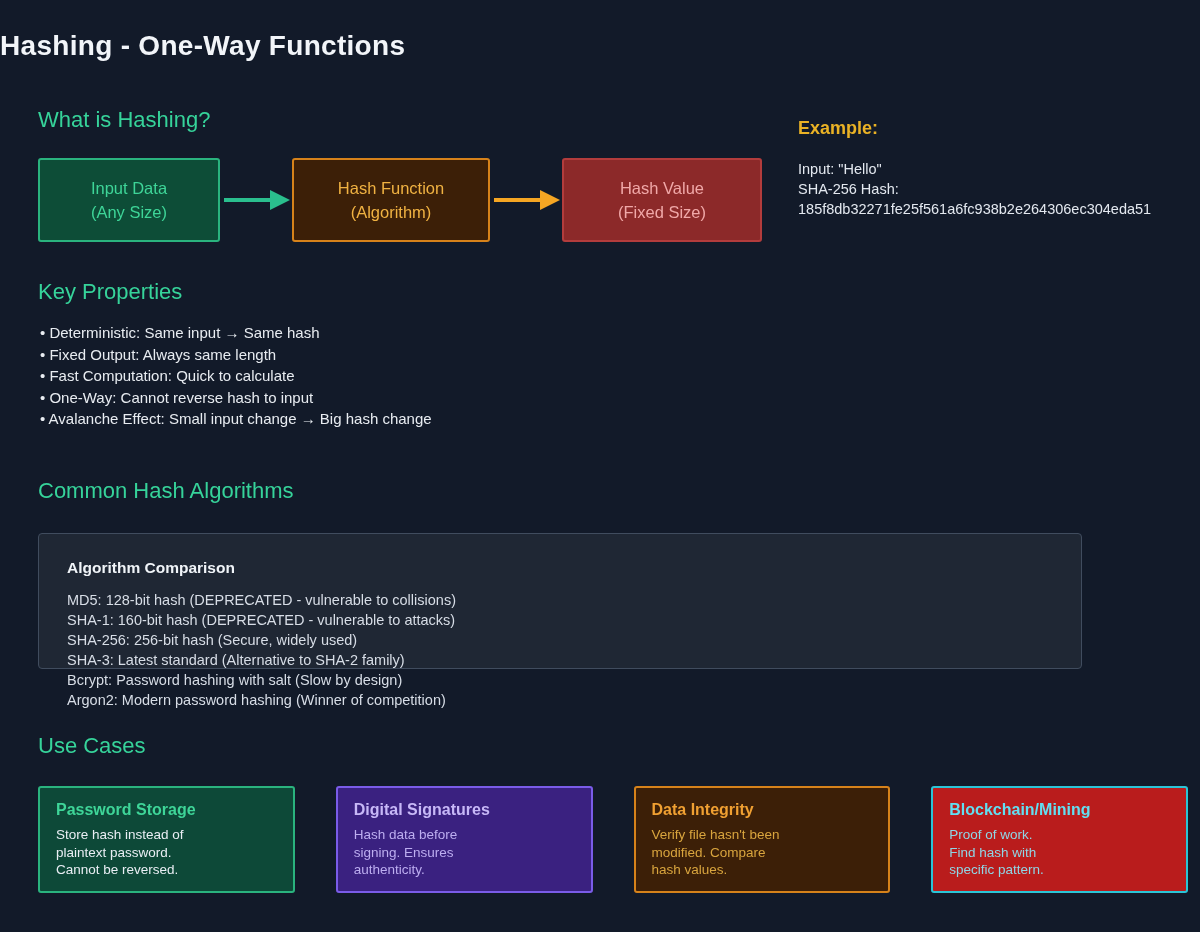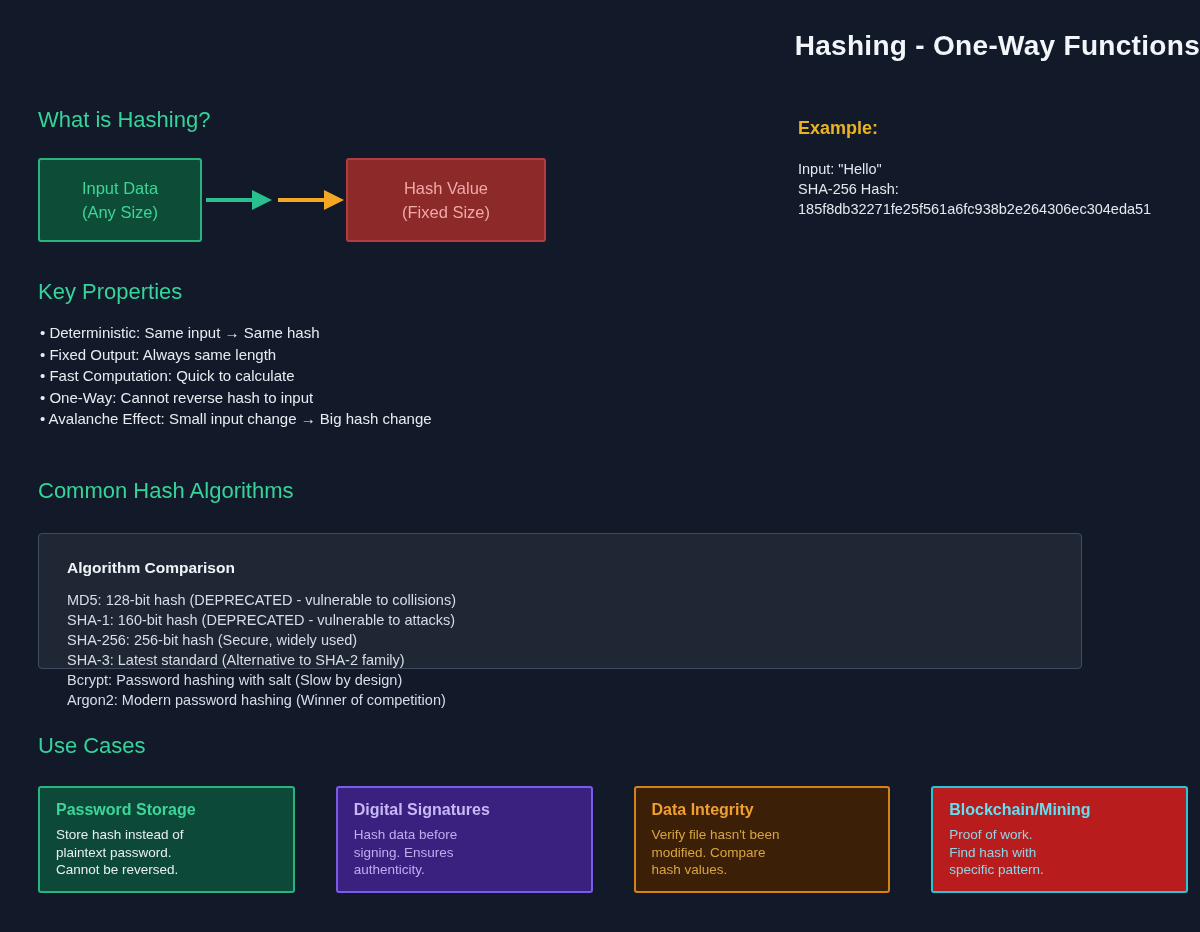--- a/index.html
+++ b/index.html
@@ -6,40 +6,40 @@
   html,body { width:1200px; height:932px; }
   body {
     font-family:"Liberation Sans", sans-serif;
     background:#121a29;
     overflow:hidden;
   }
   #page { position:relative; width:1200px; height:932px; background:#121a29; }
 
   .page-title {
     position:absolute; top:30px; left:0; width:1200px;
-    text-align:right; color:#f2f5f9; font-size:28px; font-weight:600;
+    text-align:left; color:#f2f5f9; font-size:28px; font-weight:600;
     letter-spacing:0.3px;
   }
 
   .section-heading {
     position:absolute; left:38px; color:#36d39a; font-size:22px; font-weight:500;
   }
   #heading-what { top:107px; }
   #heading-key { top:279px; }
   #heading-algos { top:478px; }
   #heading-use { top:733px; }
 
   
   .flow-row { position:absolute; top:158px; left:38px; display:flex; align-items:center; }
   .flow-box {
     height:84px; border:2px solid; border-radius:3px;
     display:flex; flex-direction:column; justify-content:center; align-items:center;
     font-size:16.5px; line-height:24px; text-align:center;
   }
-  .flow-box.green  { width:164px; background:#0d4d37; border-color:#2ab37e; color:#3ed598; }
+  .flow-box.green  { width:182px; background:#0d4d37; border-color:#2ab37e; color:#3ed598; }
   .flow-box.orange { width:198px; background:#3c1f07; border-color:#d6821a; color:#f0b242; }
   .flow-box.red    { width:200px; background:#8c2929; border-color:#b33c3c; color:#f0a8a8; }
   .flow-arrow { width:72px; height:26px; display:block; }
 
   
   .example { position:absolute; left:798px; top:118px; width:400px; }
   .example-heading { color:#eab225; font-size:18px; font-weight:600; margin-bottom:20px; }
   .example-line { color:#e3e8ef; font-size:14.5px; line-height:20px; white-space:nowrap; }
 
   
@@ -84,20 +84,24 @@
 
   <div class="flow-row">
     <div class="flow-box green">
       <span>Input Data</span>
       <span>(Any Size)</span>
     </div>
     <svg class="flow-arrow" viewBox="0 0 72 26">
       <line x1="4" y1="13" x2="50" y2="13" stroke="#2abf8e" stroke-width="4"></line>
       <polygon points="50,3 70,13 50,23" fill="#2abf8e"></polygon>
     </svg>
+    <div class="flow-box orange">
+      <span>Hash Function</span>
+      <span>(Algorithm)</span>
+    </div>
     <svg class="flow-arrow" viewBox="0 0 72 26">
       <line x1="4" y1="13" x2="50" y2="13" stroke="#f5a623" stroke-width="4"></line>
       <polygon points="50,3 70,13 50,23" fill="#f5a623"></polygon>
     </svg>
     <div class="flow-box red">
       <span>Hash Value</span>
       <span>(Fixed Size)</span>
     </div>
   </div>
 

